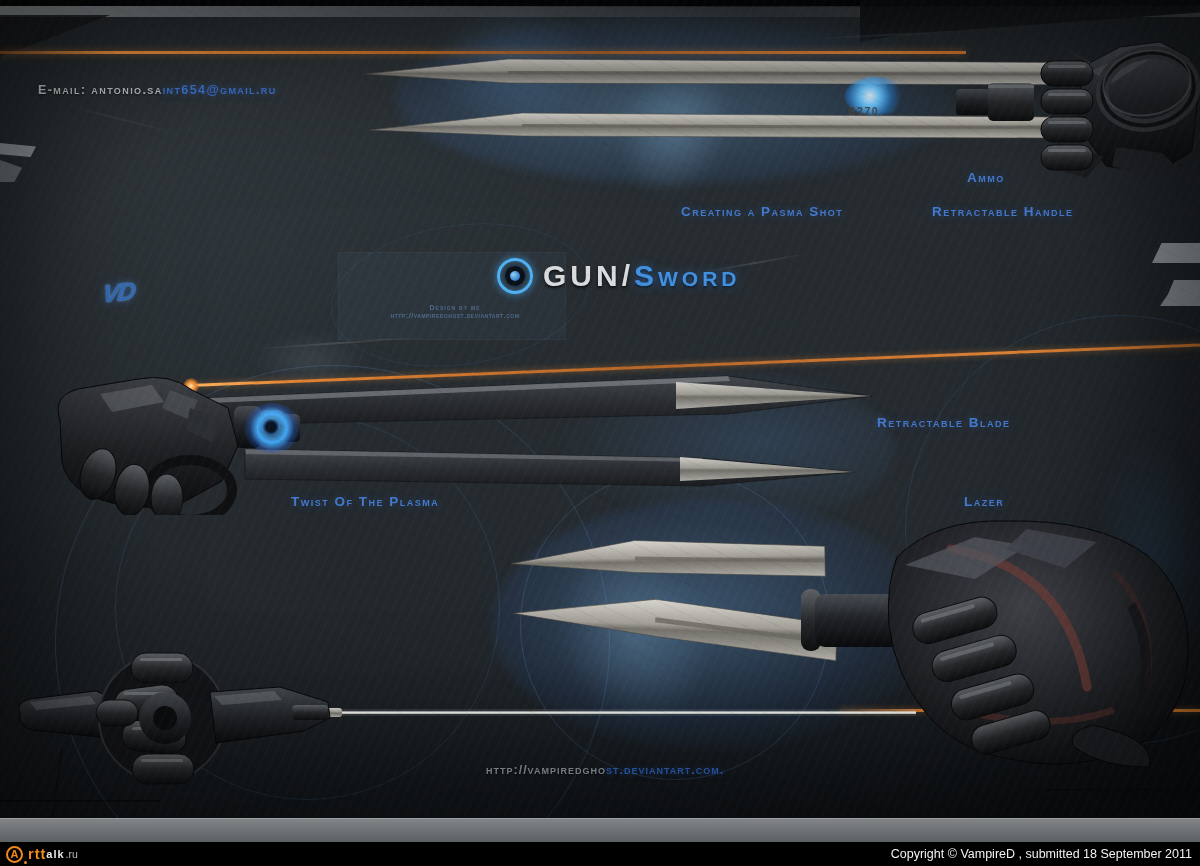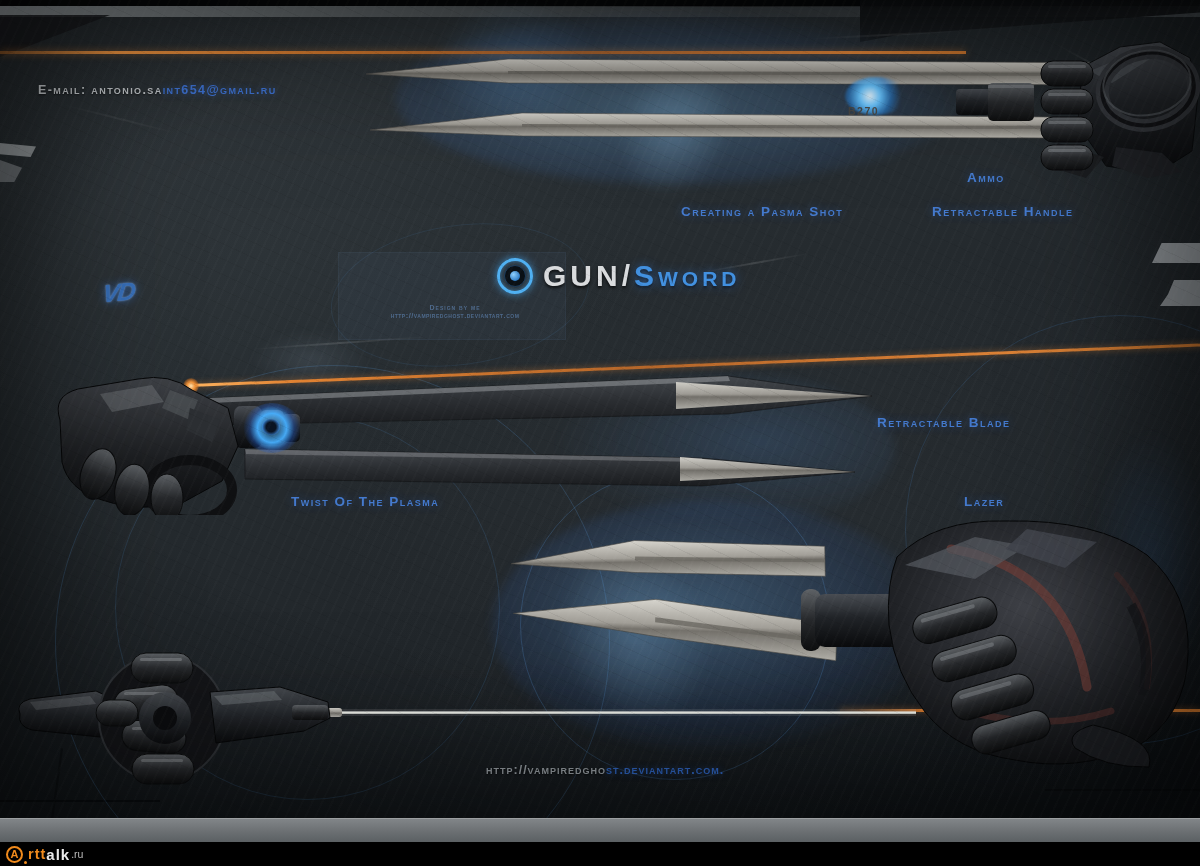--- a/index.html
+++ b/index.html
@@ -158,21 +158,21 @@
       background:linear-gradient(#83878a, #6c7073 55%, #5b6063);
       box-shadow:inset 0 1px 0 rgba(255,255,255,.2); }
   .black-bar { position:absolute; left:0; top:842px; width:1200px; height:24px; background:#000; }
 
   .sitelogo { position:absolute; left:6px; top:844px; display:flex; align-items:center; height:20px; }
   .logo-circle { display:inline-flex; align-items:center; justify-content:center;
       width:17px; height:17px; border-radius:50%; border:2px solid #f08a1c;
       color:#f08a1c; font-size:11px; font-weight:bold; }
   .logo-dot { width:3px; height:3px; border-radius:50%; background:#f08a1c; align-self:flex-end; margin:0 1px 0 1px; }
   .logo-orange { color:#f08a1c; font-weight:bold; font-size:14.5px; letter-spacing:1px; }
-  .logo-white  { color:#e9e9e9; font-weight:bold; font-size:15px; letter-spacing:1px; }
+  .logo-white  { color:#e9e9e9; font-weight:bold; font-size:11px; letter-spacing:1px; }
   .logo-tld    { color:#bdbdbd; font-size:10.5px; margin-left:1px; }
 
   .copyright { position:absolute; right:8px; top:847px; color:#f2f2f2; font-size:12.5px; }
 </style>
 </head>
 <body>
 
 <div id="canvas">
   <div id="art">
 
@@ -434,13 +434,14 @@
   <div class="sitelogo">
     <span class="logo-circle">
         <span>A</span>
       </span>
     <span class="logo-dot"></span>
     <span class="logo-orange">rtt</span>
       <span class="logo-white">alk</span>
       <span class="logo-tld">.ru</span>
   </div>
 
+  <div class="copyright">Copyright © VampireD , submitted 18 September 2011</div>
 </div>
 
 </body></html>

